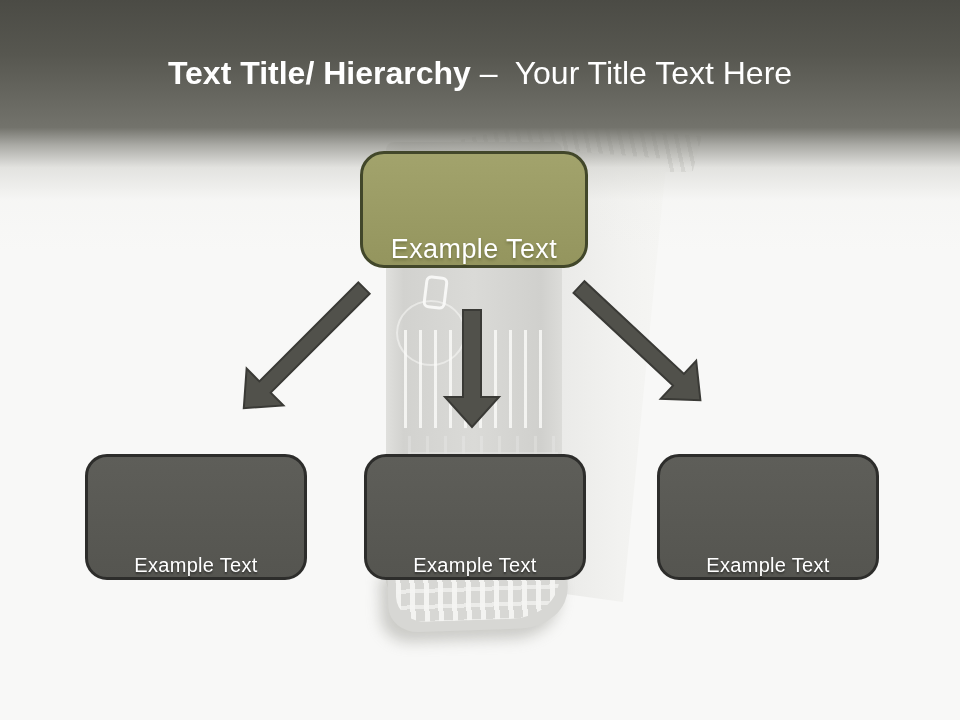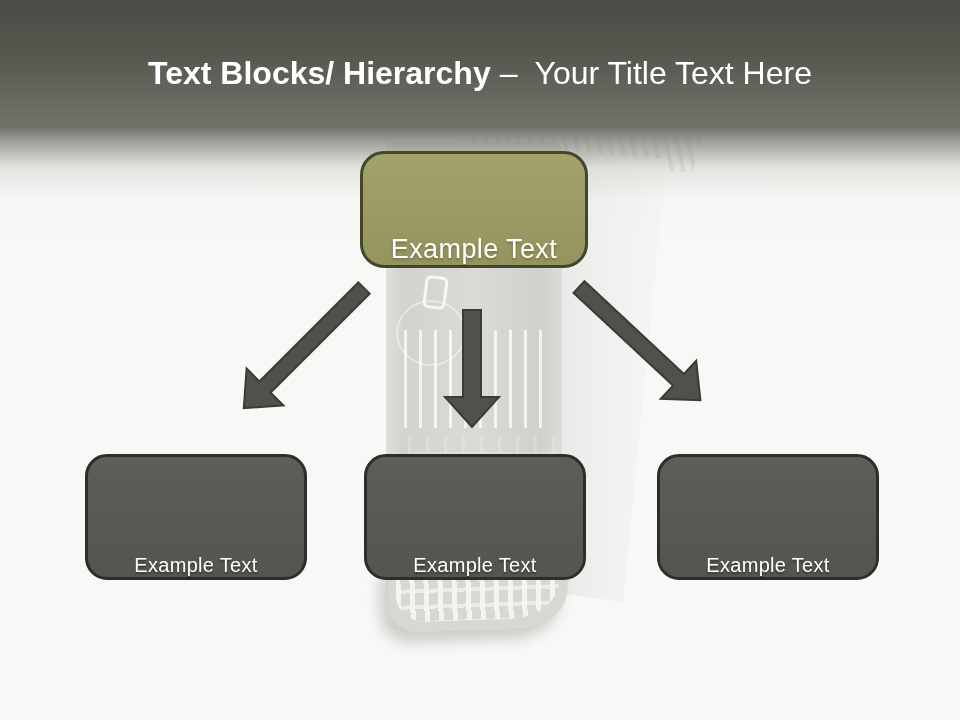--- a/index.html
+++ b/index.html
@@ -149,21 +149,21 @@
     <div class="tower-power-icon"></div>
     <div class="tower-circle"></div>
     <div class="tower-vents"></div>
     <div class="tower-dots"></div>
     <div class="tower-bottom"></div>
   </div>
 
   <div class="header-band"></div>
 
   <div class="title">
-    <span class="t-bold">Text Blocks/ Hierarchy</span><span class="t-sep">–</span><span class="t-reg">Your Title Text Here</span>
+    <span class="t-bold">Text Title/ Hierarchy</span><span class="t-sep">–</span><span class="t-reg">Your Title Text Here</span>
   </div>
 
   <svg class="arrows" width="960" height="720" viewBox="0 0 960 720" aria-hidden="true">
     <path class="arrow" d="M-8 0 L8 0 L8 140 L26 140 L0 170 L-26 140 L-8 140 Z" transform="translate(364,288) rotate(45)"></path>
     <path class="arrow" d="M-9 0 L9 0 L9 87 L27 87 L0 117 L-27 87 L-9 87 Z" transform="translate(472,310)"></path>
     <path class="arrow" d="M-8 0 L8 0 L8 136 L26 136 L0 166 L-26 136 L-8 136 Z" transform="translate(579,287) rotate(-47)"></path>
   </svg>
 
   <div class="node root">
     <span>Example Text</span>

